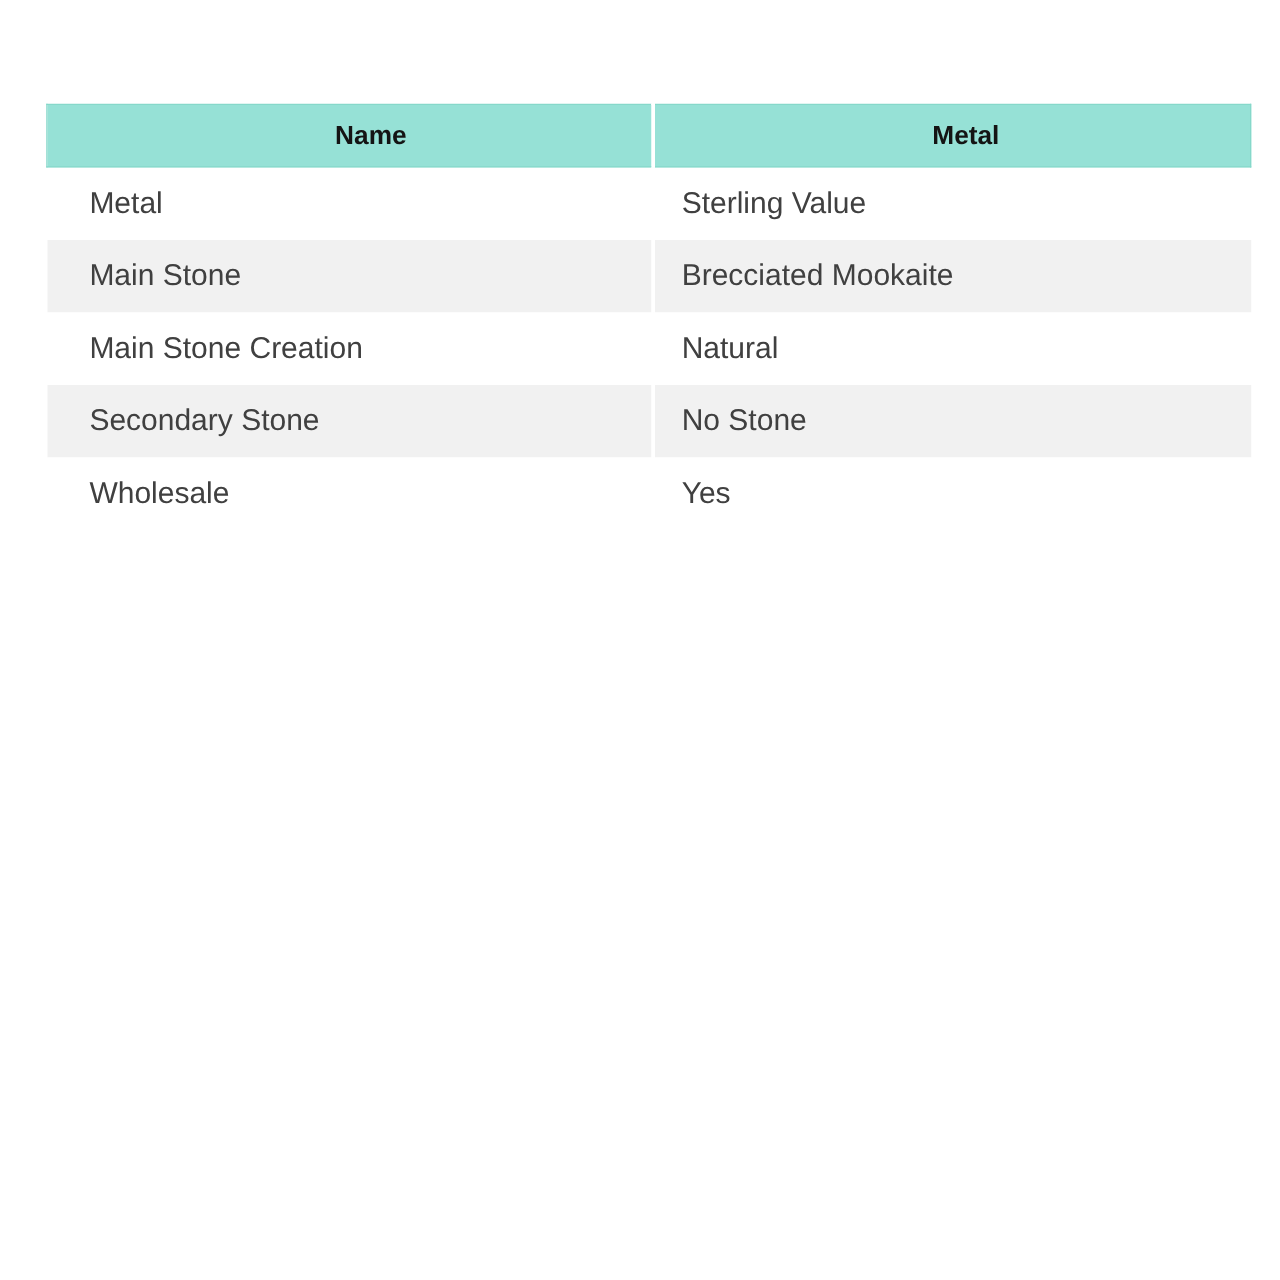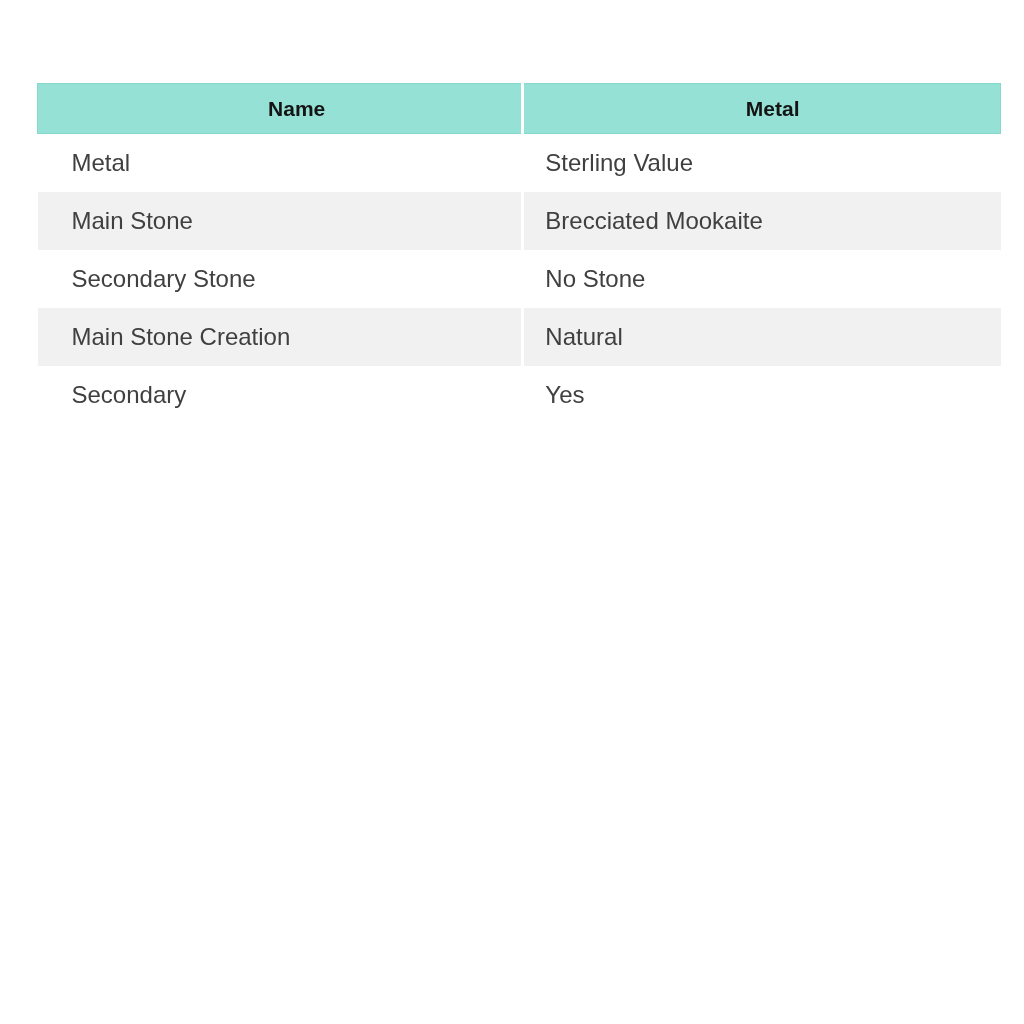--- a/index.html
+++ b/index.html
@@ -66,30 +66,30 @@
     <td class="cell-value">Sterling Value</td>
   </tr>
 
 
   <tr>
     <td class="cell-name">Main Stone</td>
     <td class="cell-value">Brecciated Mookaite</td>
   </tr>
 
   <tr>
-    <td class="cell-name">Secondary Stone</td>
-    <td class="cell-value">No Stone</td>
+    <td class="cell-name">Main Stone Creation</td>
+    <td class="cell-value">Natural</td>
   </tr>
 
   <tr>
-    <td class="cell-name">Main Stone Creation</td>
-    <td class="cell-value">Natural</td>
+    <td class="cell-name">Secondary Stone</td>
+    <td class="cell-value">No Stone</td>
   </tr>
 
 
 
   <tr>
-    <td class="cell-name">Secondary</td>
+    <td class="cell-name">Wholesale</td>
     <td class="cell-value">Yes</td>
   </tr>
 </tbody>
   </table>
 </div>
 
 </body></html>

